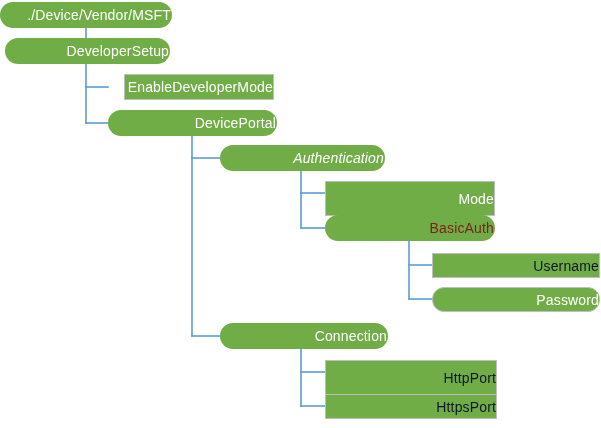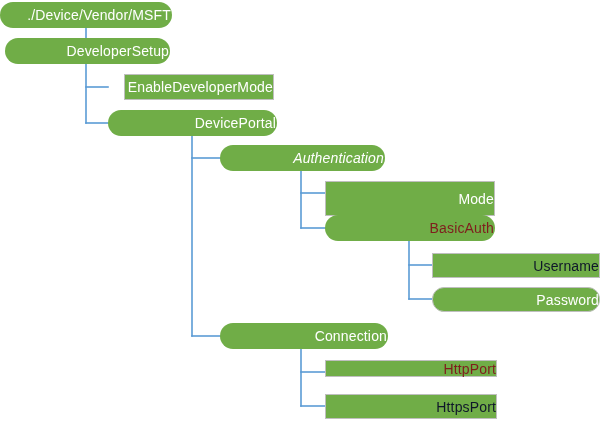--- a/index.html
+++ b/index.html
@@ -100,21 +100,21 @@
       </div>
       <div class="node rect" style="left: 432px; top: 253px; width: 168px; height: 25px; background: rgb(112, 173, 71); color: #0f172a; border-color: rgb(191, 191, 191); padding-left: 20px;">
         <span class="node-label">Username</span>
       </div>
       <div class="node rect" style="left: 432px; top: 287px; width: 168px; height: 25px; background: rgb(112, 173, 71); color: rgb(255, 255, 255); border-color: rgb(191, 191, 191); border-radius: 12px;">
         <span class="node-label">Password</span>
       </div>
       <div class="node pill" style="left: 220px; top: 323px; width: 168px; height: 26px; background: rgb(112, 173, 71); color: rgb(255, 255, 255);">
         <span class="node-label">Connection</span>
       </div>
-      <div class="node rect" style="left: 325px; top: 360px; width: 172px; height: 17px; background: rgb(112, 173, 71); color: #7f1d1d; border-color: rgb(191, 191, 191);">
+      <div class="node rect" style="left: 325px; top: 360px; width: 172px; height: 35px; background: rgb(112, 173, 71); color: #0f172a; border-color: rgb(191, 191, 191);">
         <span class="node-label">HttpPort</span>
       </div>
       <div class="node rect" style="left: 325px; top: 394px; width: 172px; height: 25px; background: rgb(112, 173, 71); color: #0f172a; border-color: rgb(191, 191, 191);">
         <span class="node-label">HttpsPort</span>
       </div>
     </div>
 
 </div>
 
 </body></html>

